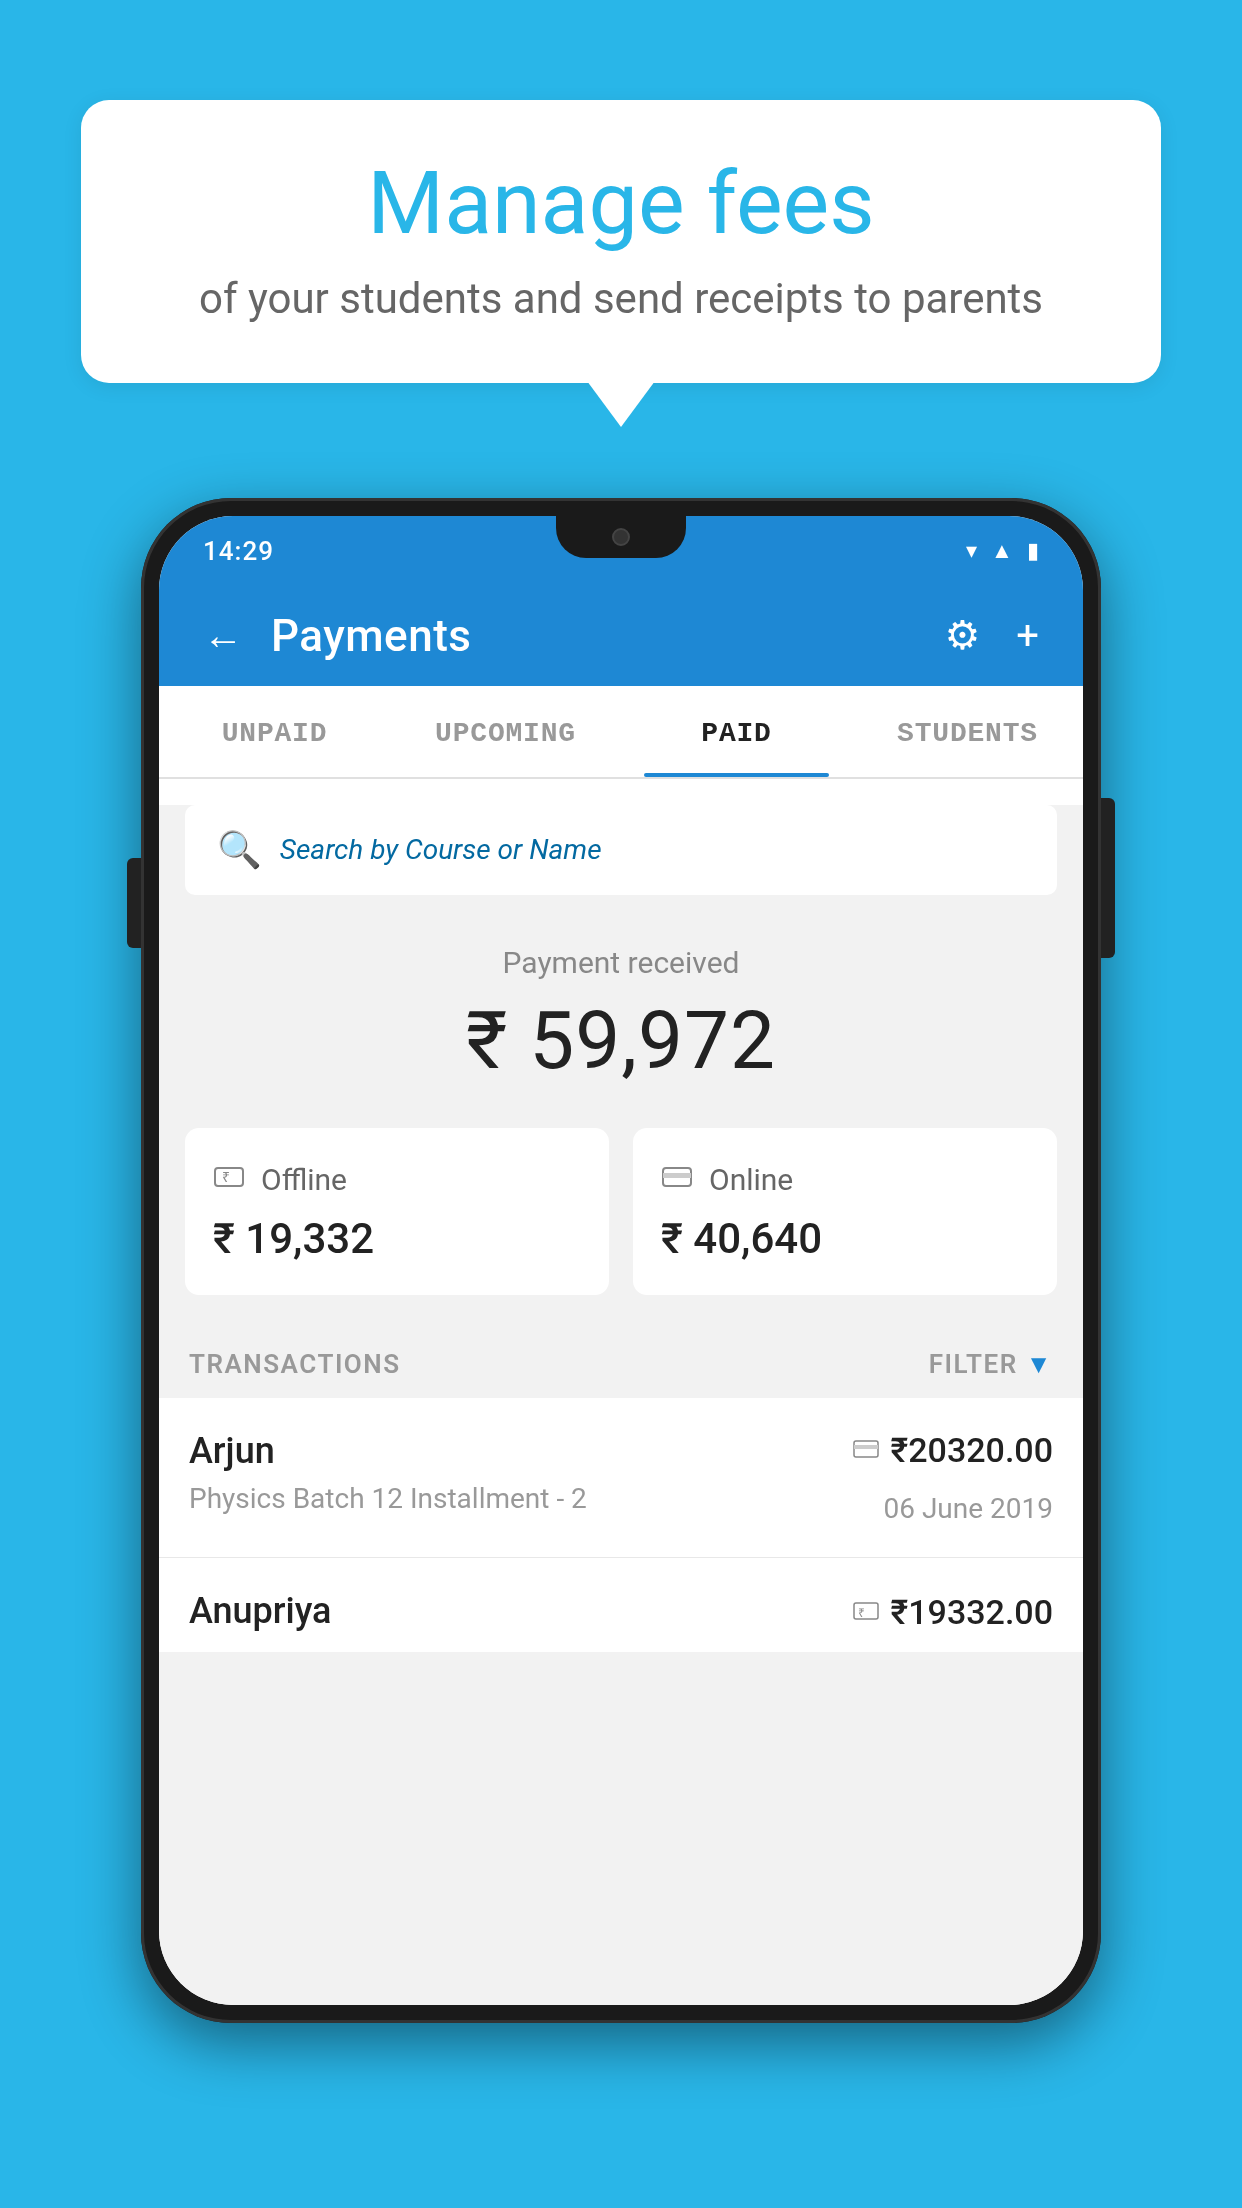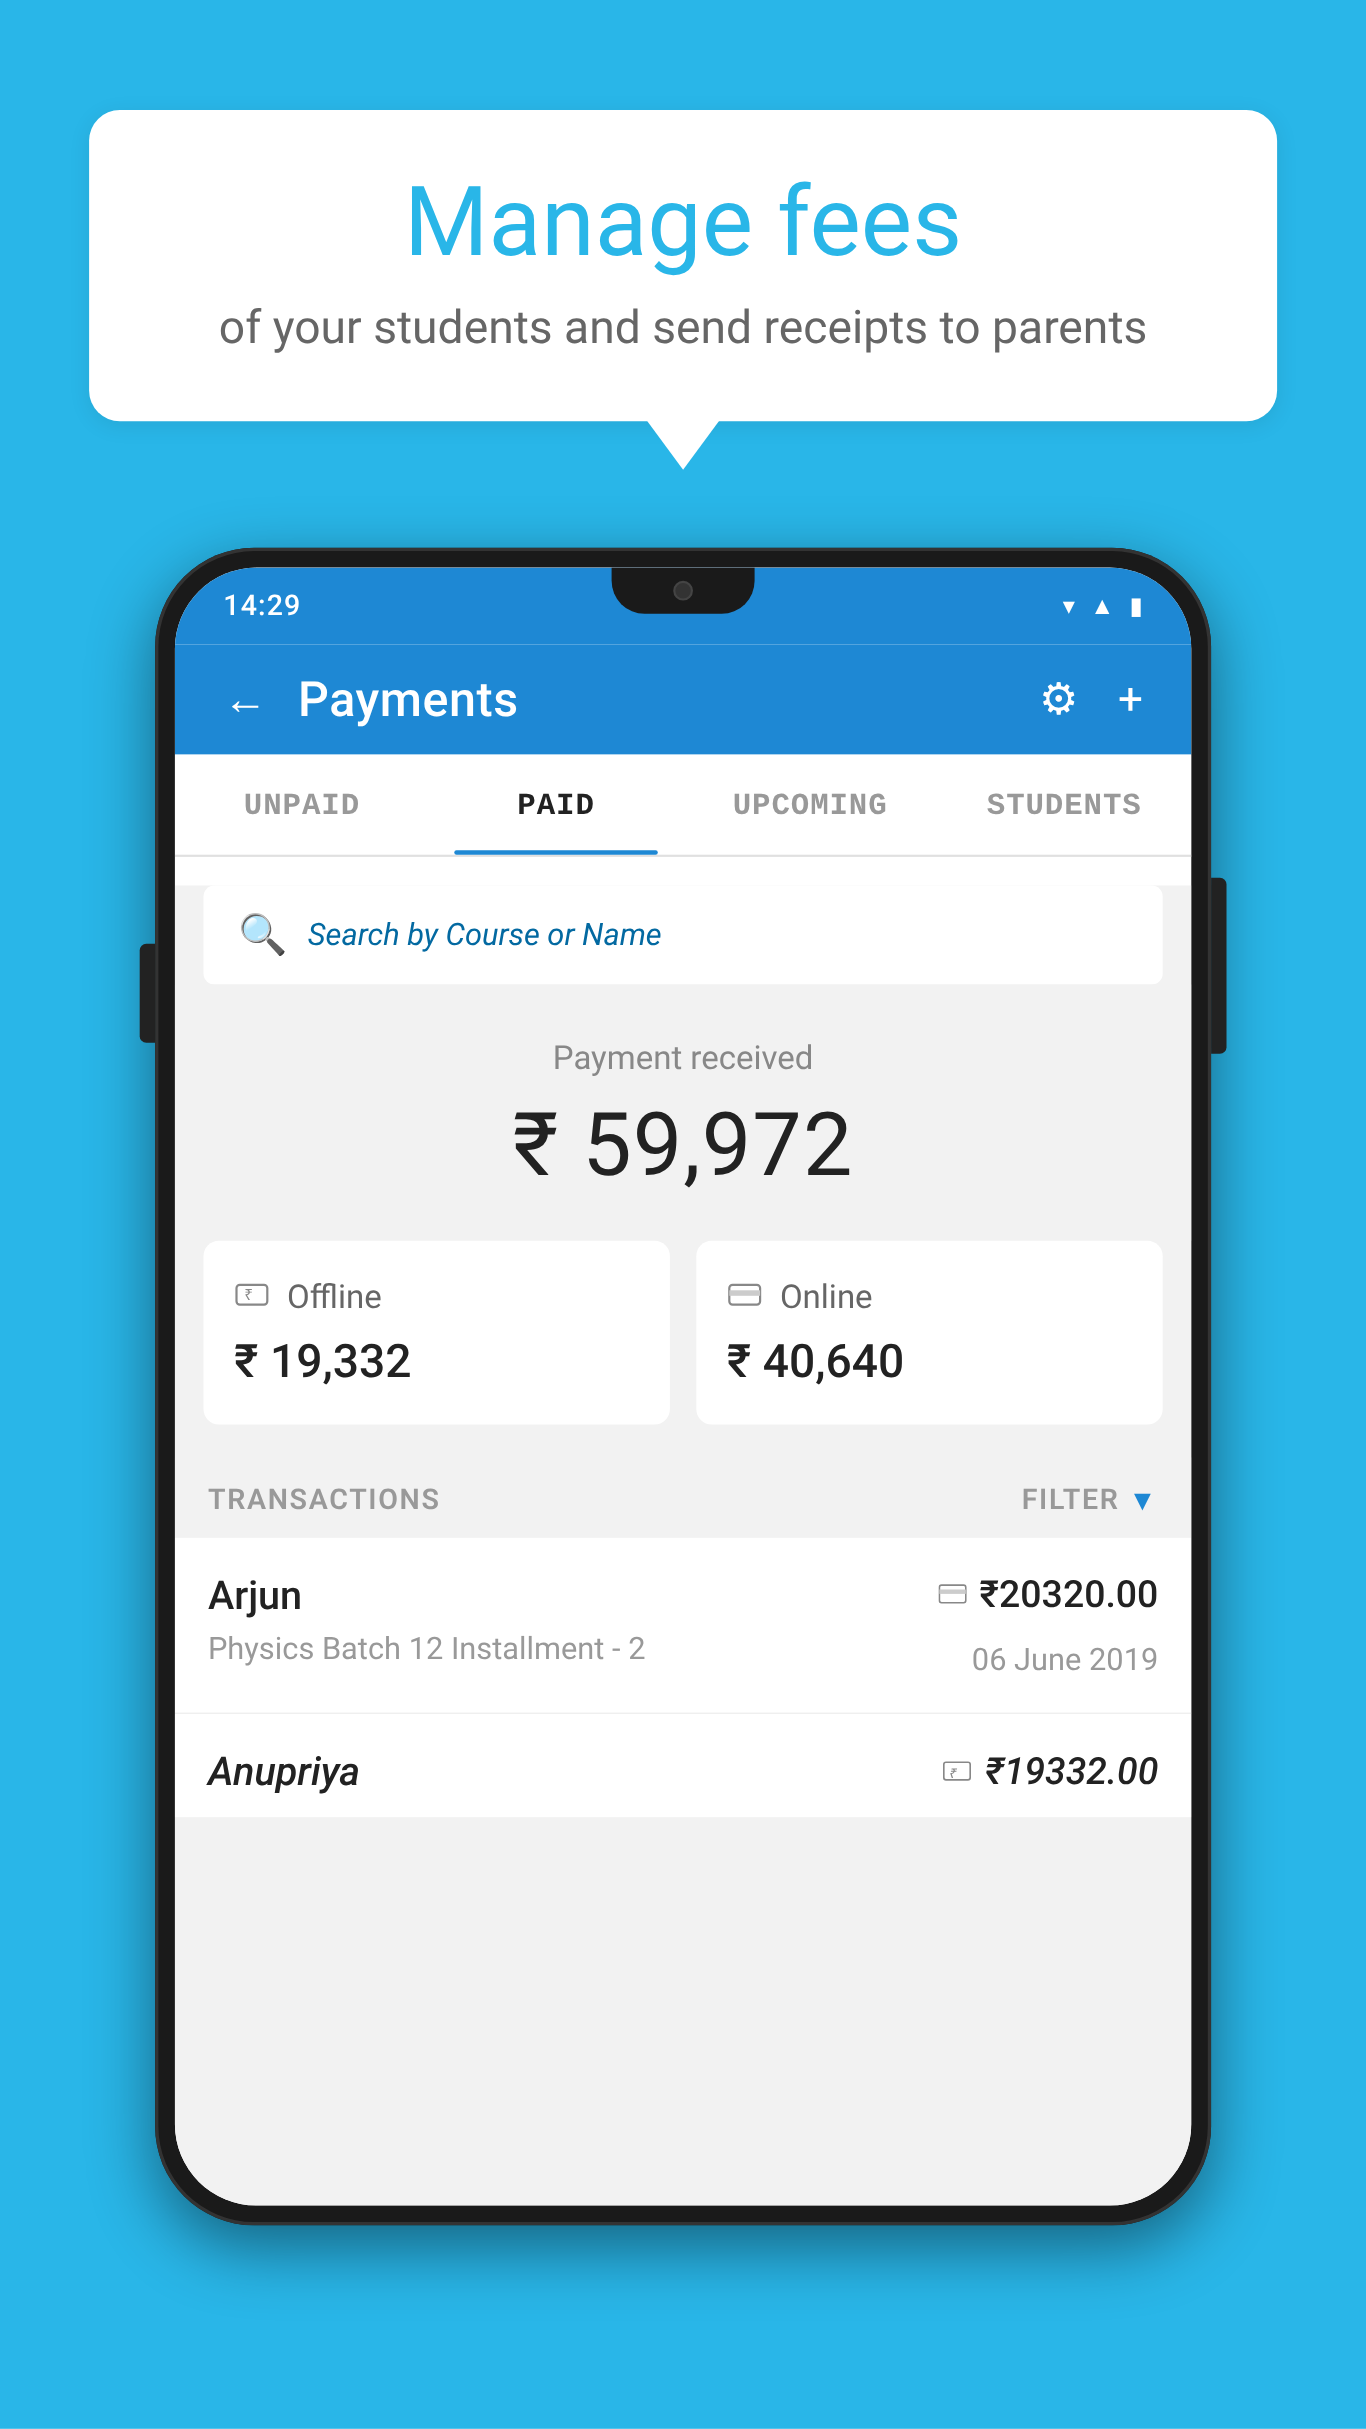--- a/index.html
+++ b/index.html
@@ -413,22 +413,21 @@
       color: #999;
       font-weight: 400;
     }
 
     
     .transaction-row-partial {
       background: #fff;
       padding: 32px 30px 20px;
       display: flex;
       justify-content: space-between;
-      align-items: center;
-      font-style: italic;
+      align-items: flex-end;
     }
   </style>
 </head>
 <body>
 
 <div class="speech-bubble-wrapper">
   <div class="speech-bubble">
     <div class="bubble-title">Manage fees</div>
     <div class="bubble-subtitle">of your students and send receipts to parents</div>
   </div>
@@ -456,25 +455,25 @@
         <div class="header-icons">
           <span class="header-icon">⚙</span>
           <span class="header-icon">+</span>
         </div>
       </div>
 
       <div class="tabs-bar">
         <div class="tab-item">
           <span>UNPAID</span>
         </div>
+        <div class="tab-item">
+          <span>UPCOMING</span>
+        </div>
         <div class="tab-item active">
           <span>PAID</span>
-        </div>
-        <div class="tab-item">
-          <span>UPCOMING</span>
         </div>
         <div class="tab-item">
           <span>STUDENTS</span>
         </div>
       </div>
 
       <div class="app-content">
 
         <div class="search-bar">
           <span class="search-icon-wrap">🔍</span>

